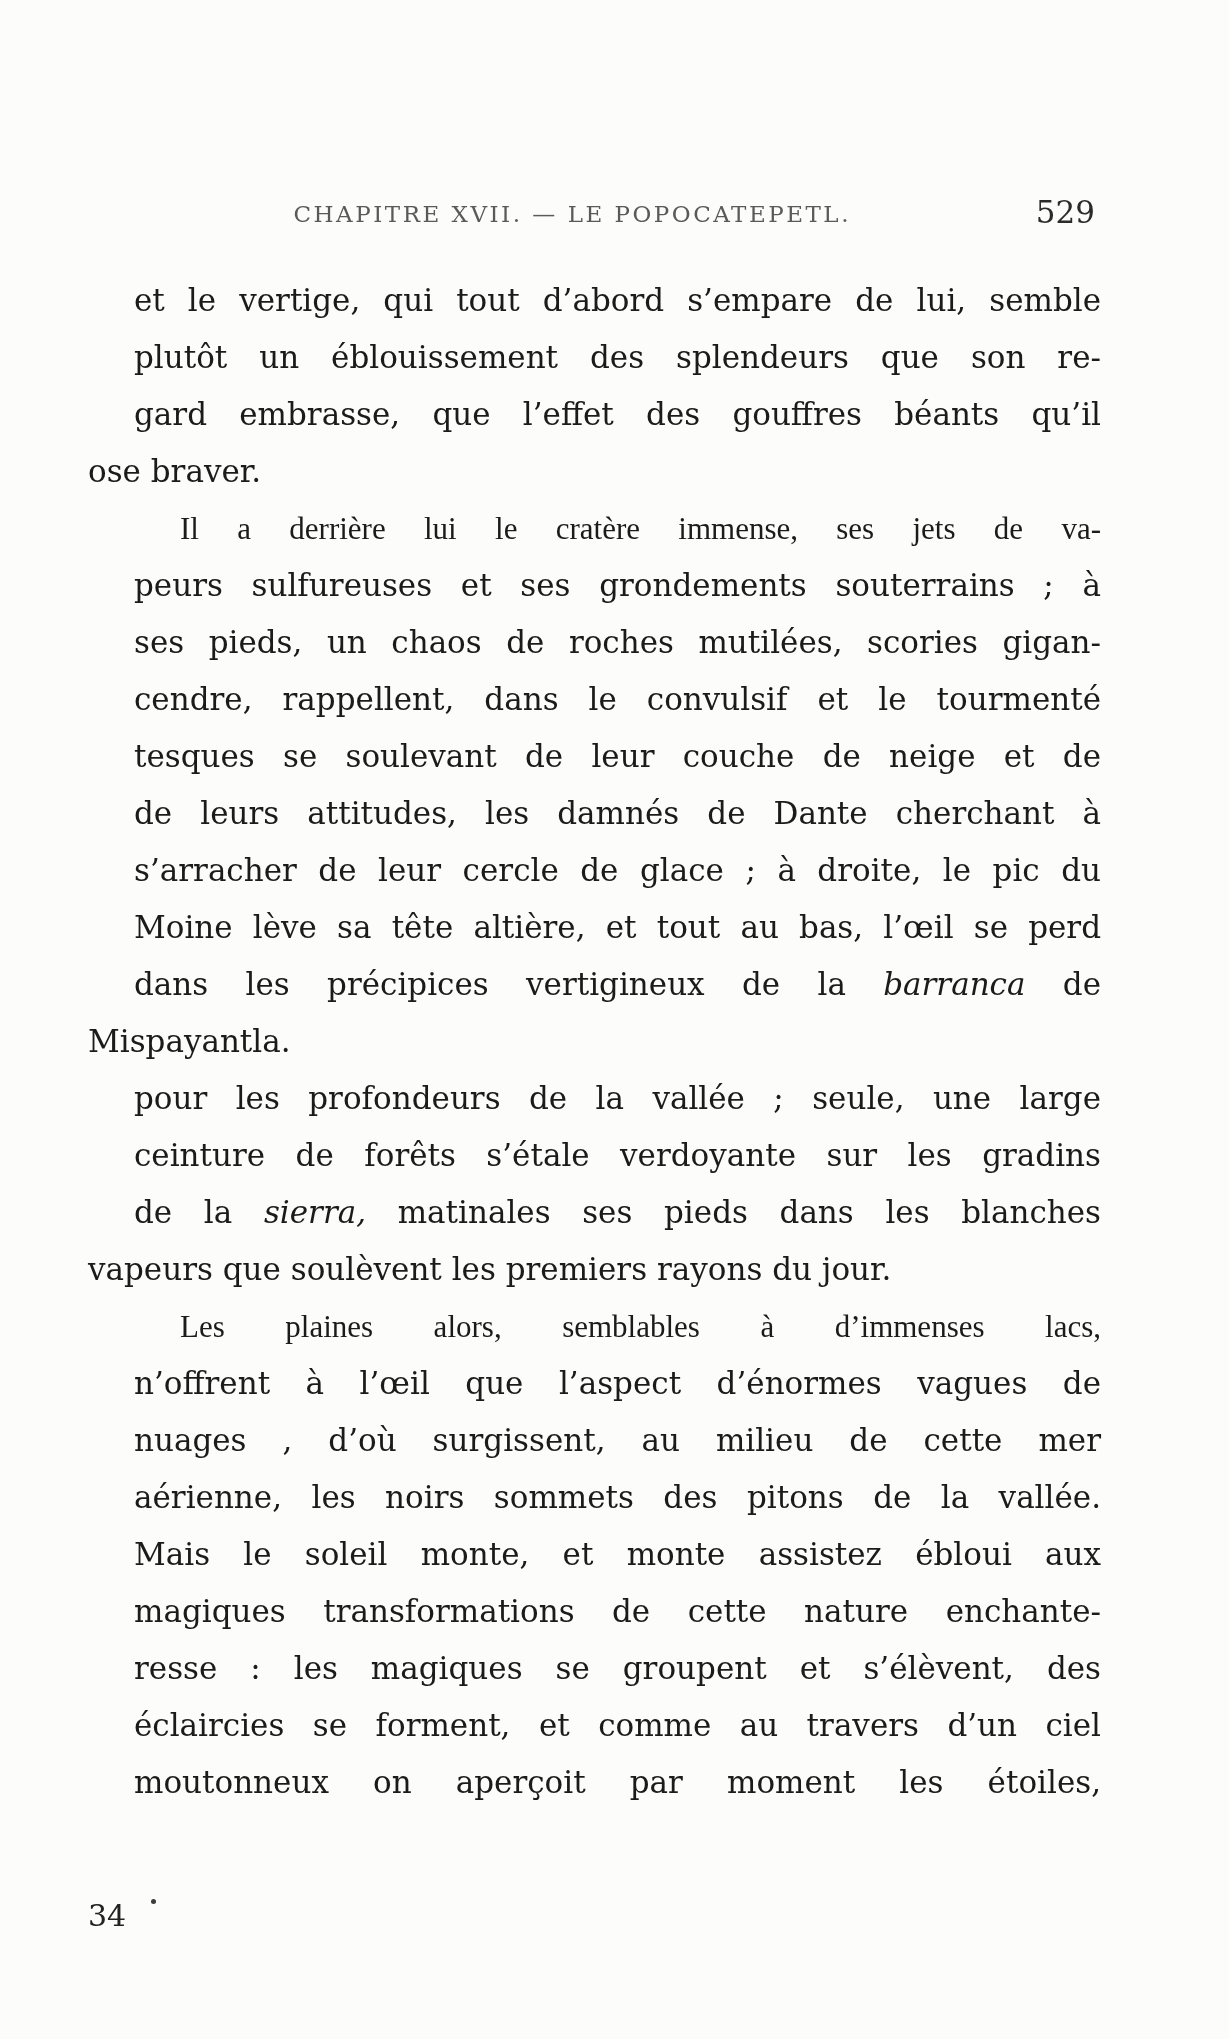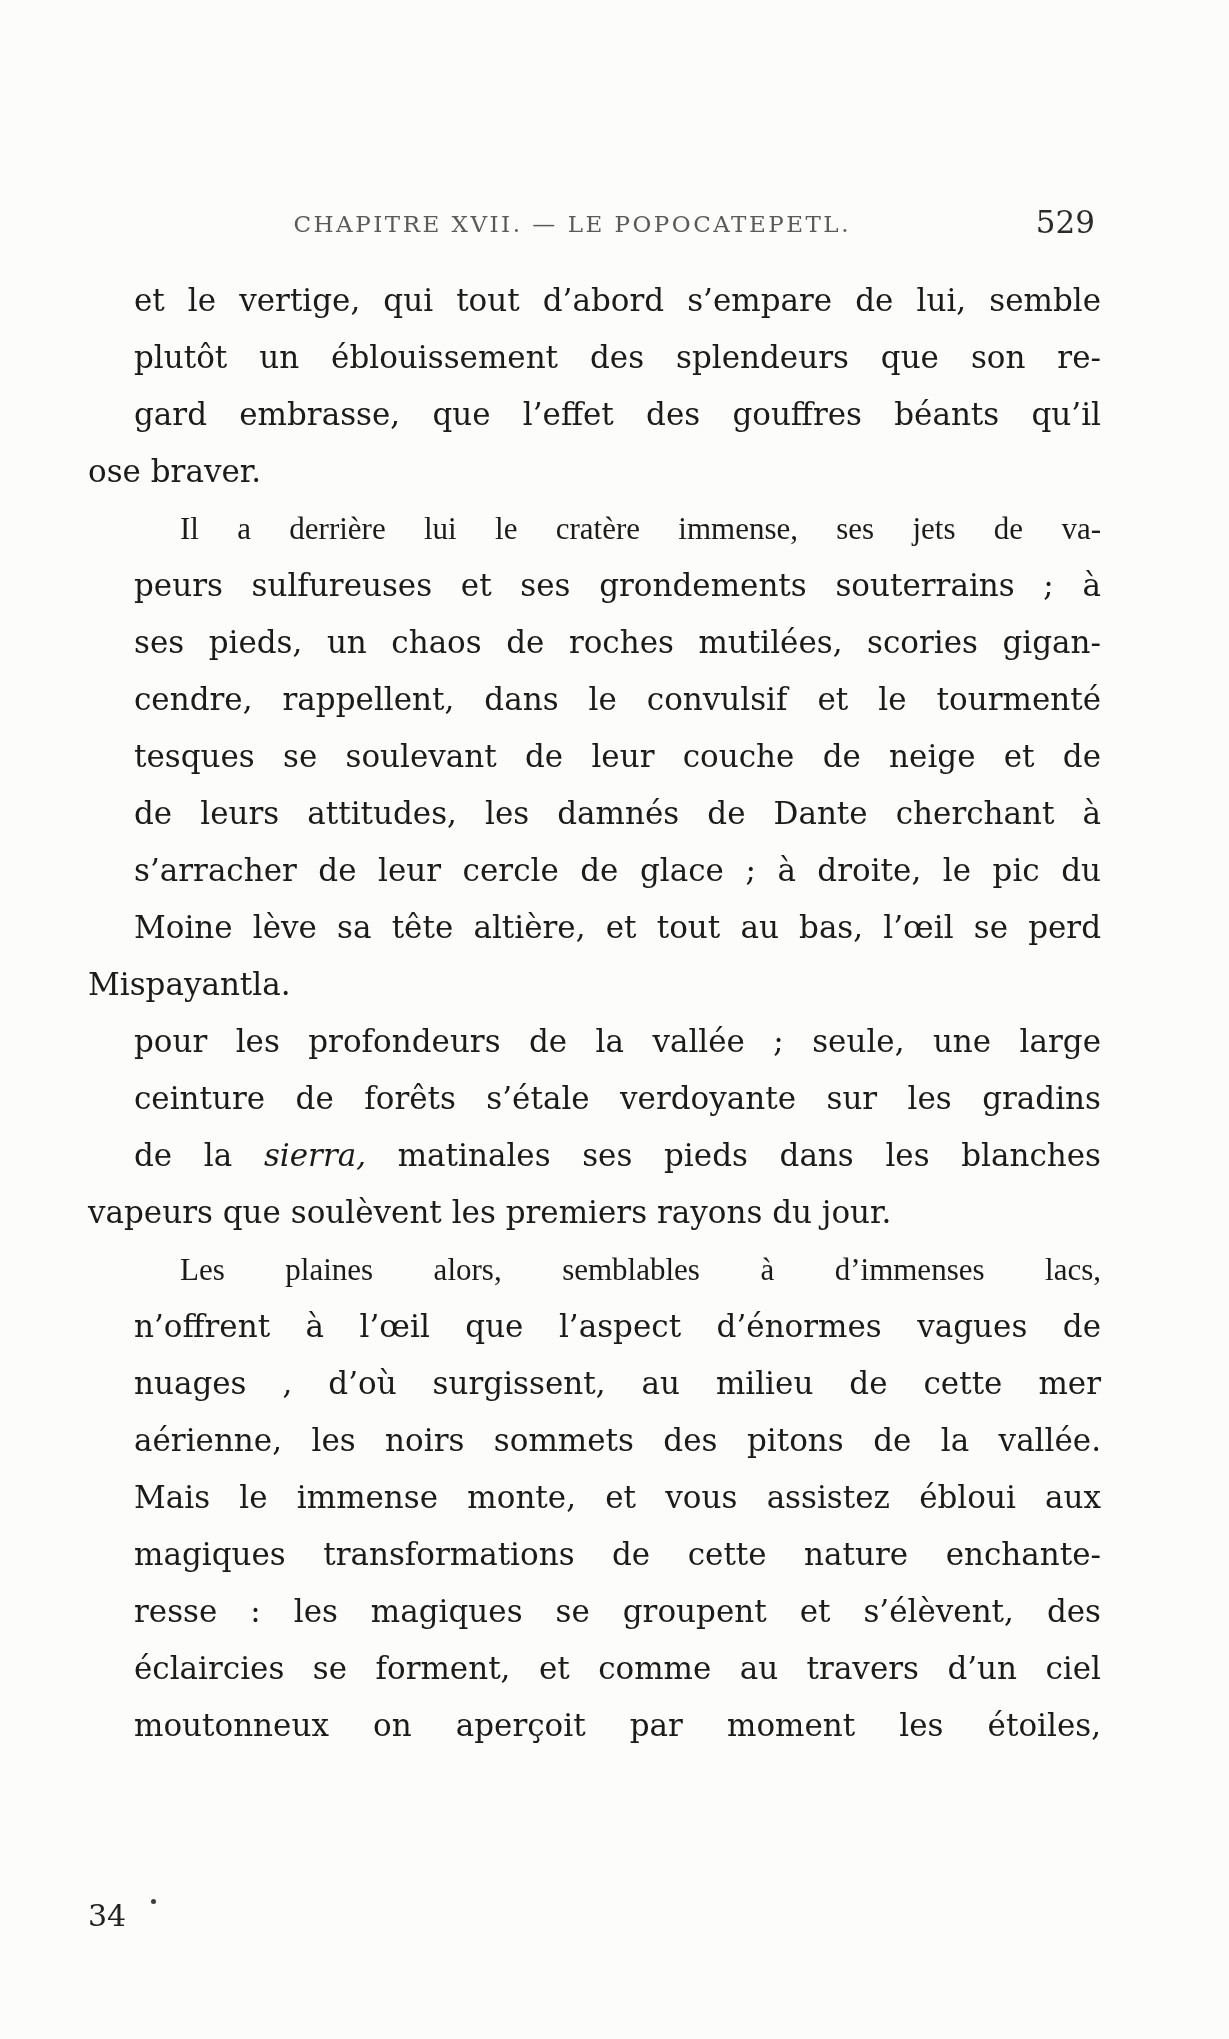--- a/index.html
+++ b/index.html
@@ -6,21 +6,21 @@
   html, body { width: 1229px; height: 2039px; }
   body {
     background: #fbfbf9;
     font-family: "DejaVu Serif", "Liberation Serif", serif;
     color: #1c1c1c;
     position: relative;
     overflow: hidden;
   }
   .page { position: absolute; inset: 0; background: #fcfcfa; }
   .page-header {
-    position: absolute; top: 204px; left: 88px; width: 1013px; height: 42px; text-align: center;
+    position: absolute; top: 194px; left: 88px; width: 1013px; height: 42px; text-align: center;
   }
   .running-head {
     position: absolute; left: 50%; top: 7px; transform: translateX(-54%);
     font-size: 23px; letter-spacing: 2.5px; color: #5a5a5a; white-space: nowrap;
   }
   .page-number {
     position: absolute; right: 6px; top: 0; font-size: 31px; color: #2b2b2b;
   }
   .page-body {
     position: absolute; top: 272px; left: 88px; width: 1013px;
@@ -61,34 +61,35 @@
       </div>
       <div class="paragraph">
         <div class="line justify indent"><span>Il a derrière lui le cratère immense, ses jets de va-</span></div>
         <div class="line justify"><span>peurs sulfureuses et ses grondements souterrains ; à</span></div>
         <div class="line justify"><span>ses pieds, un chaos de roches mutilées, scories gigan-</span></div>
         <div class="line justify"><span>cendre, rappellent, dans le convulsif et le tourmenté</span></div>
         <div class="line justify"><span>tesques se soulevant de leur couche de neige et de</span></div>
         <div class="line justify"><span>de leurs attitudes, les damnés de Dante cherchant à</span></div>
         <div class="line justify"><span>s’arracher de leur cercle de glace ; à droite, le pic du</span></div>
         <div class="line justify"><span>Moine lève sa tête altière, et tout au bas, l’œil se perd</span></div>
+        <div class="line justify"><span>dans les précipices vertigineux de la </span><span class="italic">barranca</span><span> de</span></div>
         <div class="line"><span>Mispayantla.</span></div>
       </div>
       <div class="paragraph">
         <div class="line justify"><span>pour les profondeurs de la vallée ; seule, une large</span></div>
         <div class="line justify"><span>ceinture de forêts s’étale verdoyante sur les gradins</span></div>
         <div class="line justify"><span>de la </span><span class="italic">sierra,</span><span> matinales ses pieds dans les blanches</span></div>
         <div class="line"><span>vapeurs que soulèvent les premiers rayons du jour.</span></div>
       </div>
       <div class="paragraph">
         <div class="line justify indent"><span>Les plaines alors, semblables à d’immenses lacs,</span></div>
         <div class="line justify"><span>n’offrent à l’œil que l’aspect d’énormes vagues de</span></div>
         <div class="line justify"><span>nuages , d’où surgissent, au milieu de cette mer</span></div>
         <div class="line justify"><span>aérienne, les noirs sommets des pitons de la vallée.</span></div>
-        <div class="line justify"><span>Mais le immense monte, et vous assistez ébloui aux</span></div>
+        <div class="line justify"><span>Mais le soleil monte, et monte assistez ébloui aux</span></div>
         <div class="line justify"><span>magiques transformations de cette nature enchante-</span></div>
         <div class="line justify"><span>resse : les magiques se groupent et s’élèvent, des</span></div>
         <div class="line justify"><span>éclaircies se forment, et comme au travers d’un ciel</span></div>
         <div class="line justify"><span>moutonneux on aperçoit par moment les étoiles,</span></div>
       </div>
     </div>
 
   <div class="speck"></div>
 
   <div class="page-footer">

